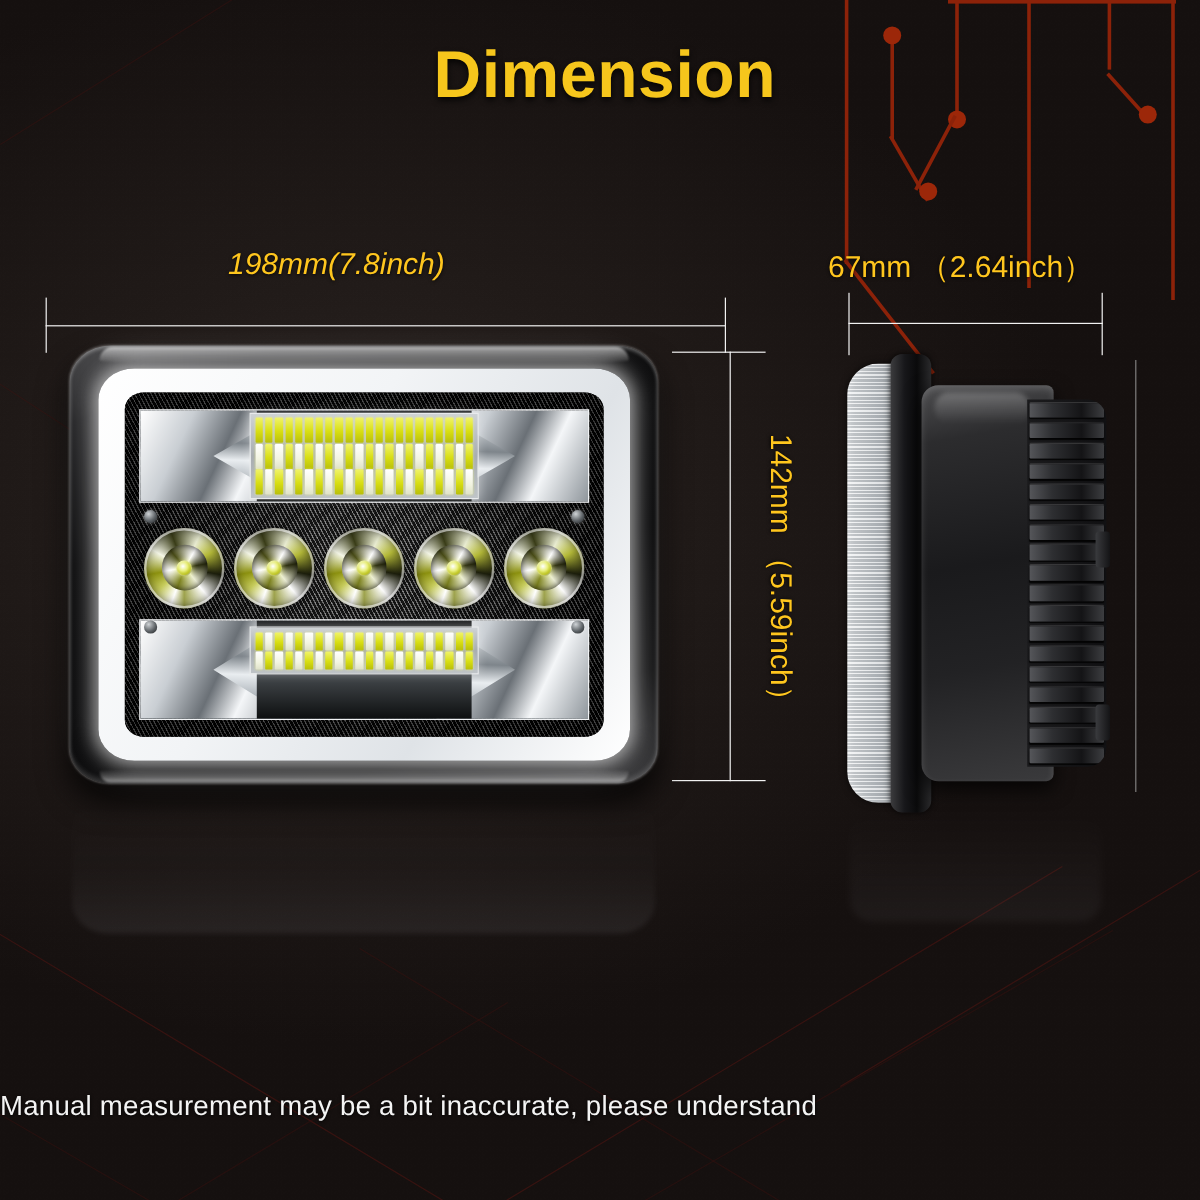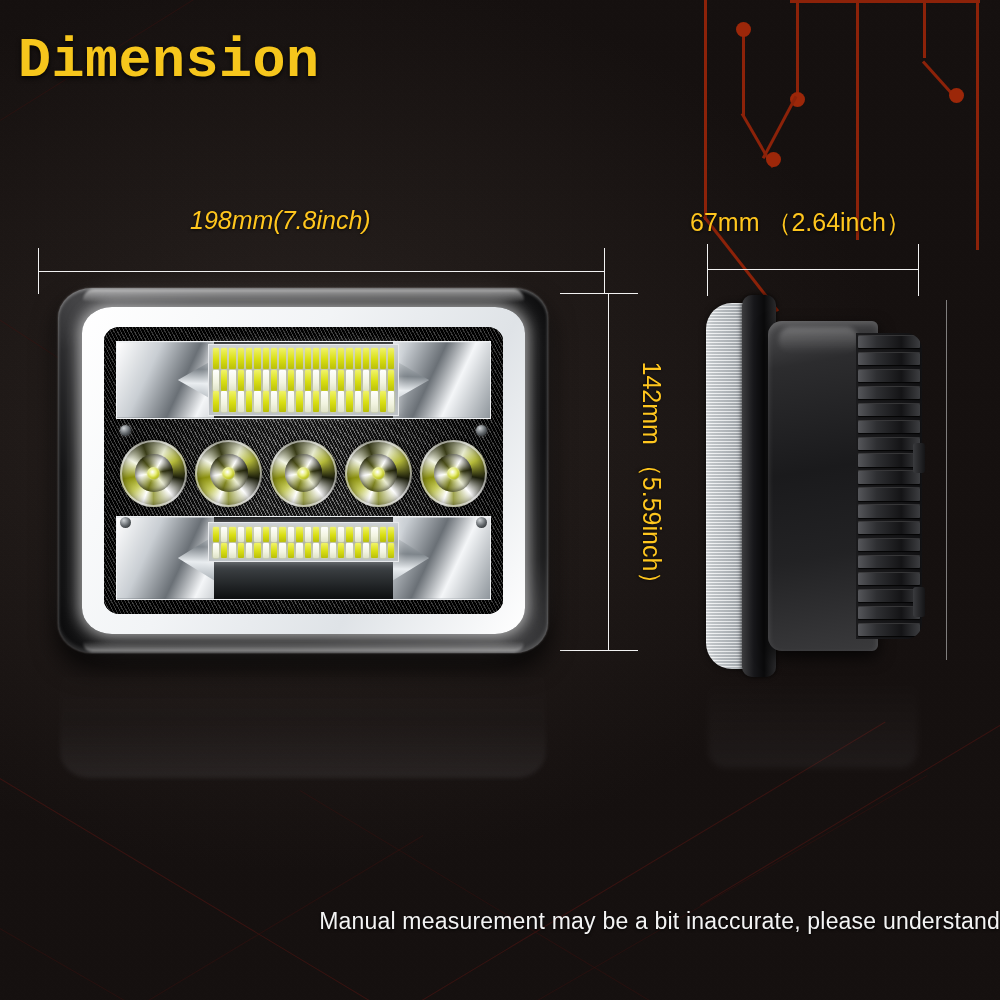--- a/index.html
+++ b/index.html
@@ -48,23 +48,23 @@
   .trace.v{ width:3px; }
   .trace.h{ height:3px; }
   .trace.d{ height:3px; transform-origin:0 50%; }
   .node{
     position:absolute; width:15px; height:15px; border-radius:50%;
     background:#9c2709;
   }
 
   
   #title{
-    position:absolute; left:18px; right:0; top:30px;
-    text-align:left;
-    font-family:Liberation Mono, monospace;
+    position:absolute; left:8px; right:0; top:30px;
+    text-align:center;
+    font-family:Liberation Sans, sans-serif;
     font-weight:bold;
     font-size:55px;
     letter-spacing:.5px;
     color:#f6c61c;
     text-shadow:0 2px 5px rgba(0,0,0,.85);
   }
 
   
   .dim-line{ position:absolute; background:#f2f2f2; }
   .dim-line.h{ height:1px; }
@@ -290,21 +290,21 @@
   #side-reflection{
     position:absolute; left:708px; top:678px; width:210px; height:90px;
     background:linear-gradient(to bottom, rgba(140,140,145,.14), rgba(0,0,0,0));
     filter:blur(3px); transform:scaleY(-1); opacity:.6;
     border-radius:18px;
   }
 
   
   #footer-note{
     position:absolute; left:0; right:0; top:908px;
-    text-align:right;
+    text-align:left;
     color:#f4f4f4;
     font-size:23px;
     letter-spacing:.2px;
     text-shadow:0 1px 3px rgba(0,0,0,.9);
   }
 </style>
 </head>
 <body>
 
 <div id="stage">

